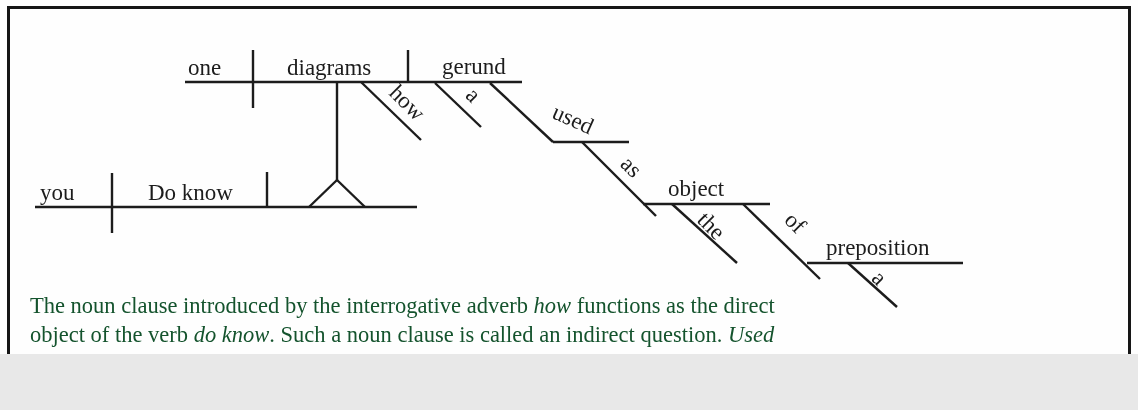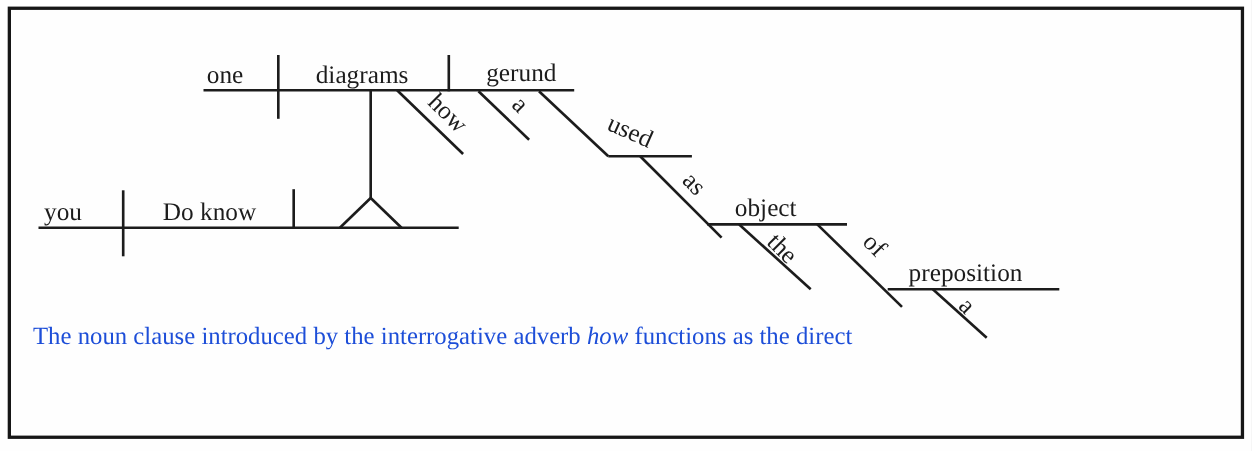--- a/index.html
+++ b/index.html
@@ -4,21 +4,21 @@
 <style>
   html, body {
     margin: 0;
     padding: 0;
     background: #e8e8e8;
     font-family: "Liberation Serif", serif;
   }
   .page {
     position: relative;
     width: 1138px;
-    height: 410px;
+    height: 354px;
     background: #fefefe;
     overflow: hidden;
   }
   .frame {
     position: absolute;
     left: 7px;
     top: 6px;
     width: 1118px;
     height: 387px;
     border: 3px solid #161616;
@@ -35,21 +35,21 @@
   }
   svg.diagram text {
     font-family: "Liberation Serif", serif;
     font-size: 23px;
   }
   .caption {
     position: absolute;
     left: 30px;
     top: 292px;
     width: 880px;
-    color: #1d4ed8;
+    color: #14532d;
     font-size: 22.5px;
     line-height: 28.5px;
   }
   .caption i {
     font-style: italic;
   }
 </style>
 </head>
 <body>
 
@@ -100,14 +100,15 @@
       <text text-anchor="middle" transform="translate(790,228) rotate(45)">of</text>
       <text x="826" y="255">preposition</text>
       <text text-anchor="middle" transform="translate(874,283) rotate(45)">a</text>
       <text x="40" y="200">you</text>
       <text x="148" y="200">Do know</text>
     </g>
   </svg>
 
   <div class="caption">
     <div><span>The noun clause introduced by the interrogative adverb </span><i>how</i><span> functions as the direct</span></div>
+    <div><span>object of the verb </span><i>do know</i><span>. Such a noun clause is called an indirect question. </span><i>Used</i></div>
   </div>
 </div>
 
 </body></html>

